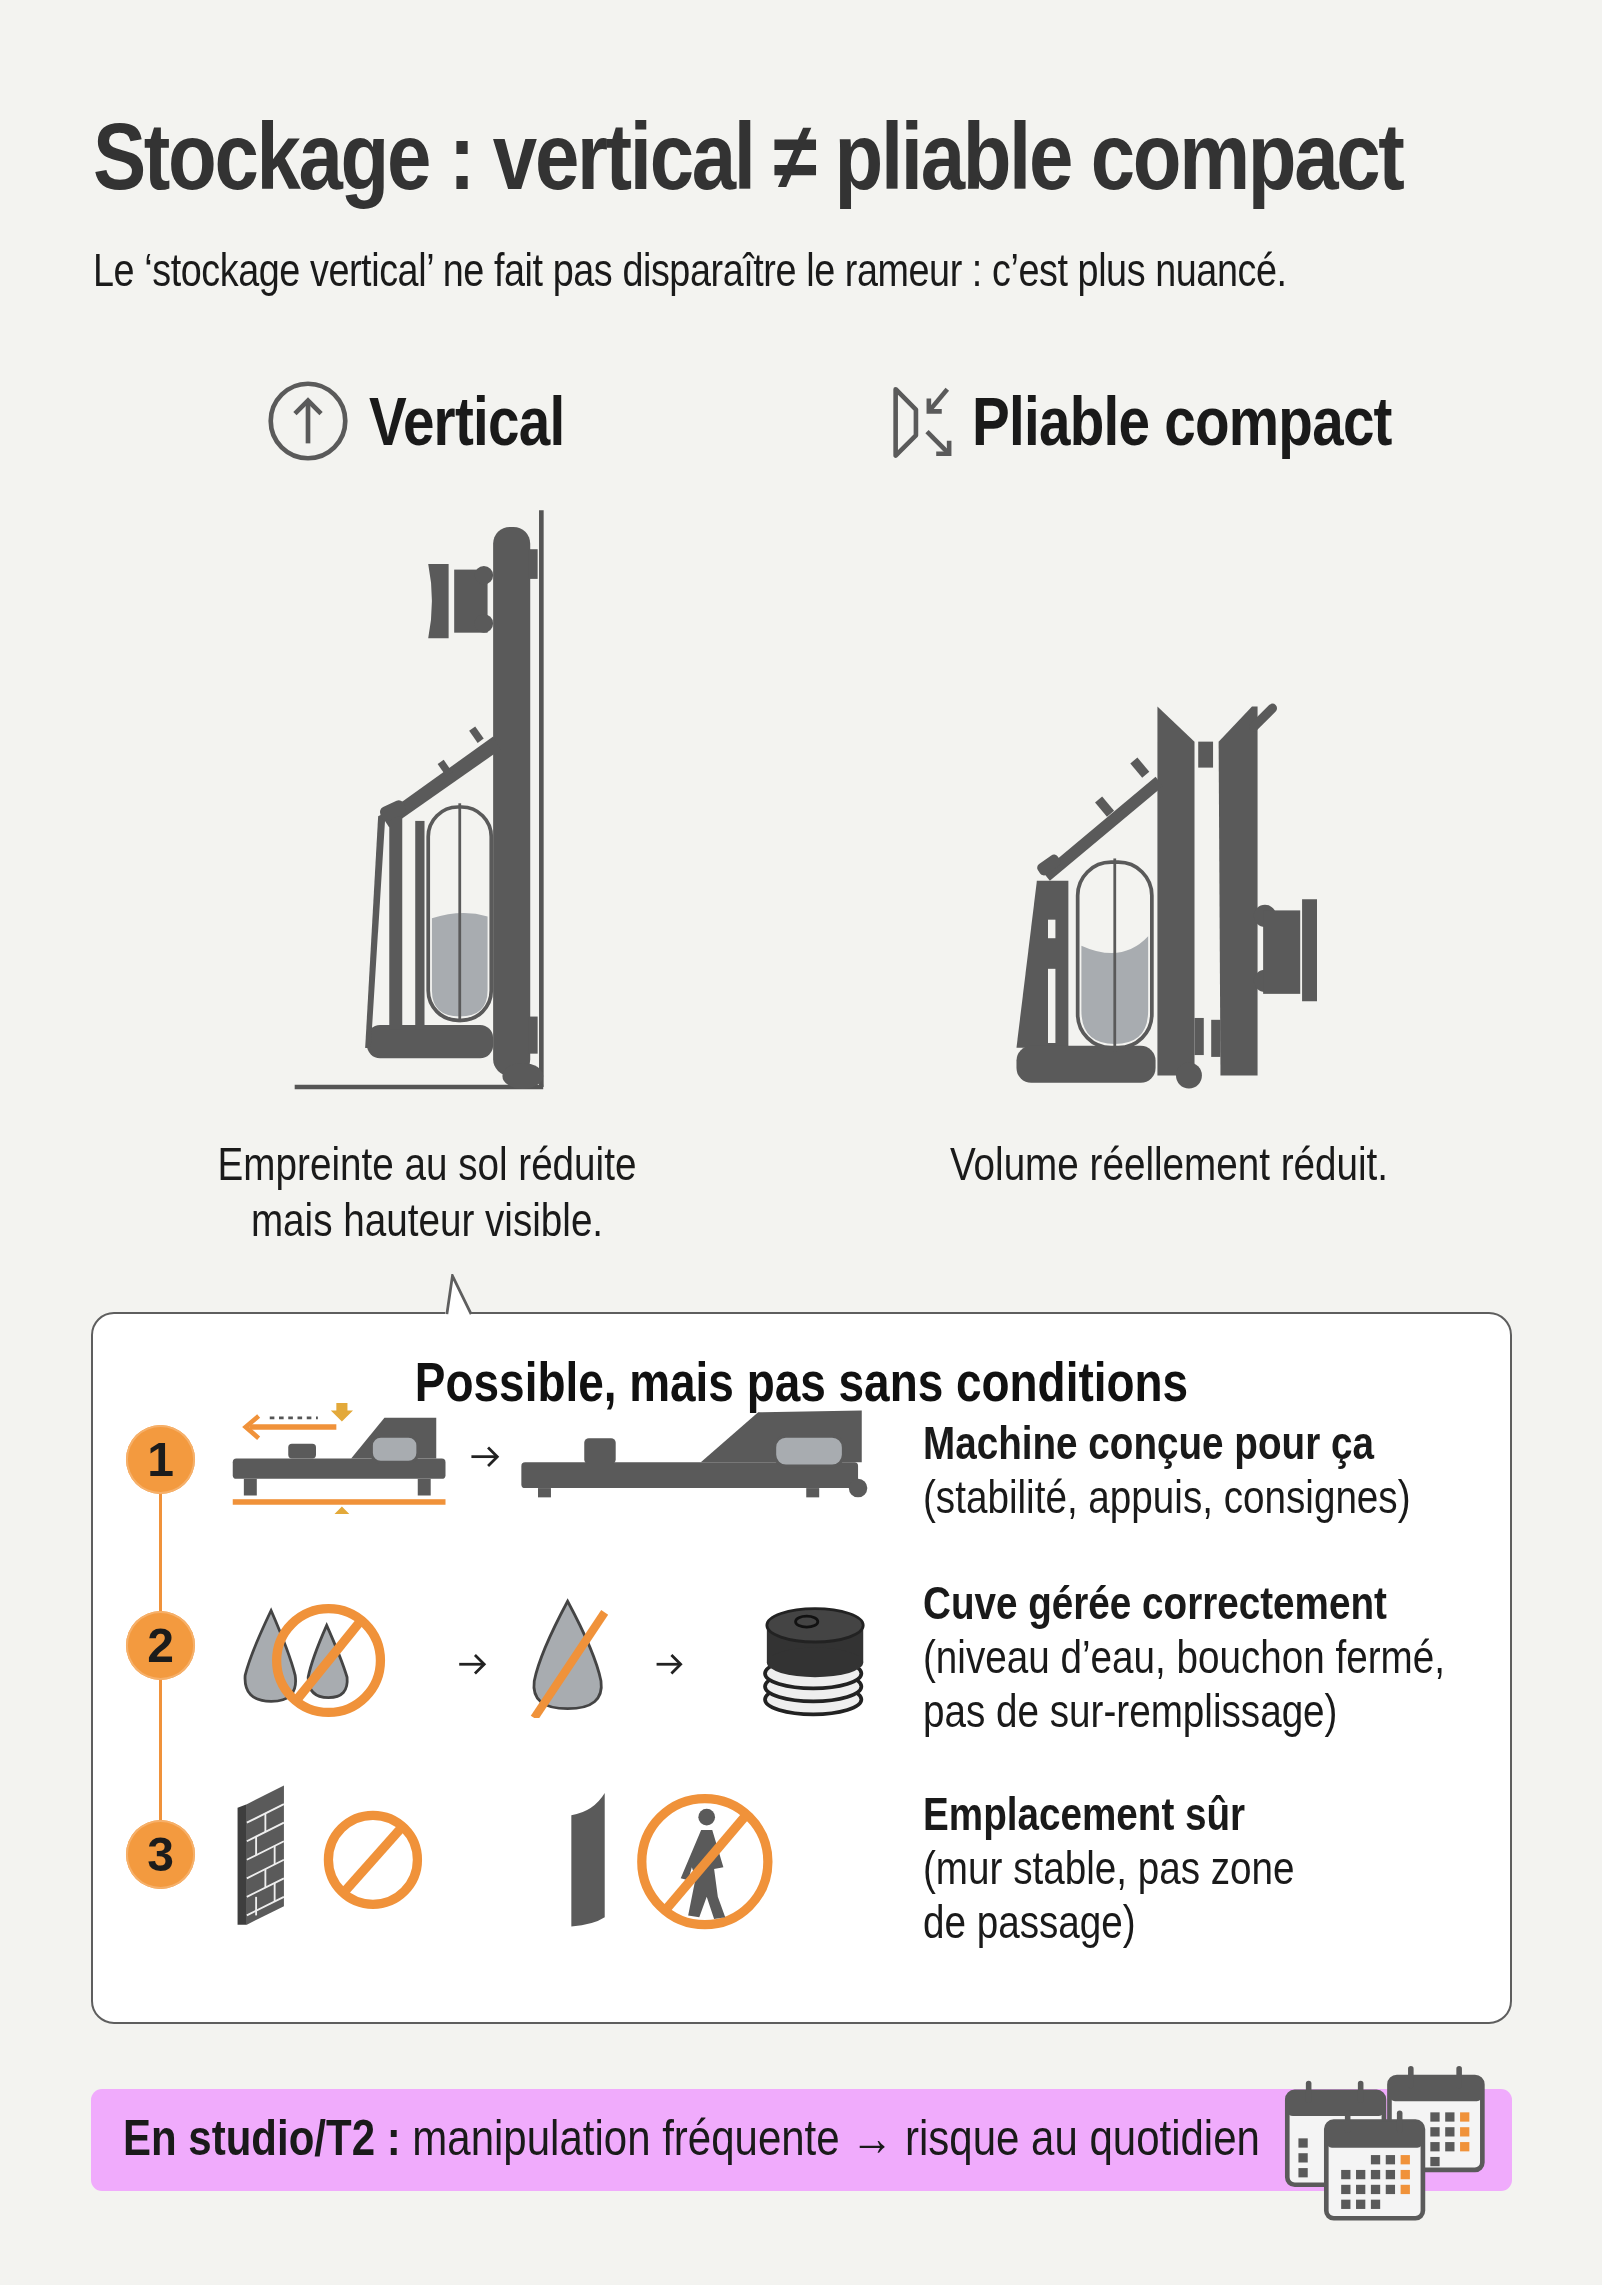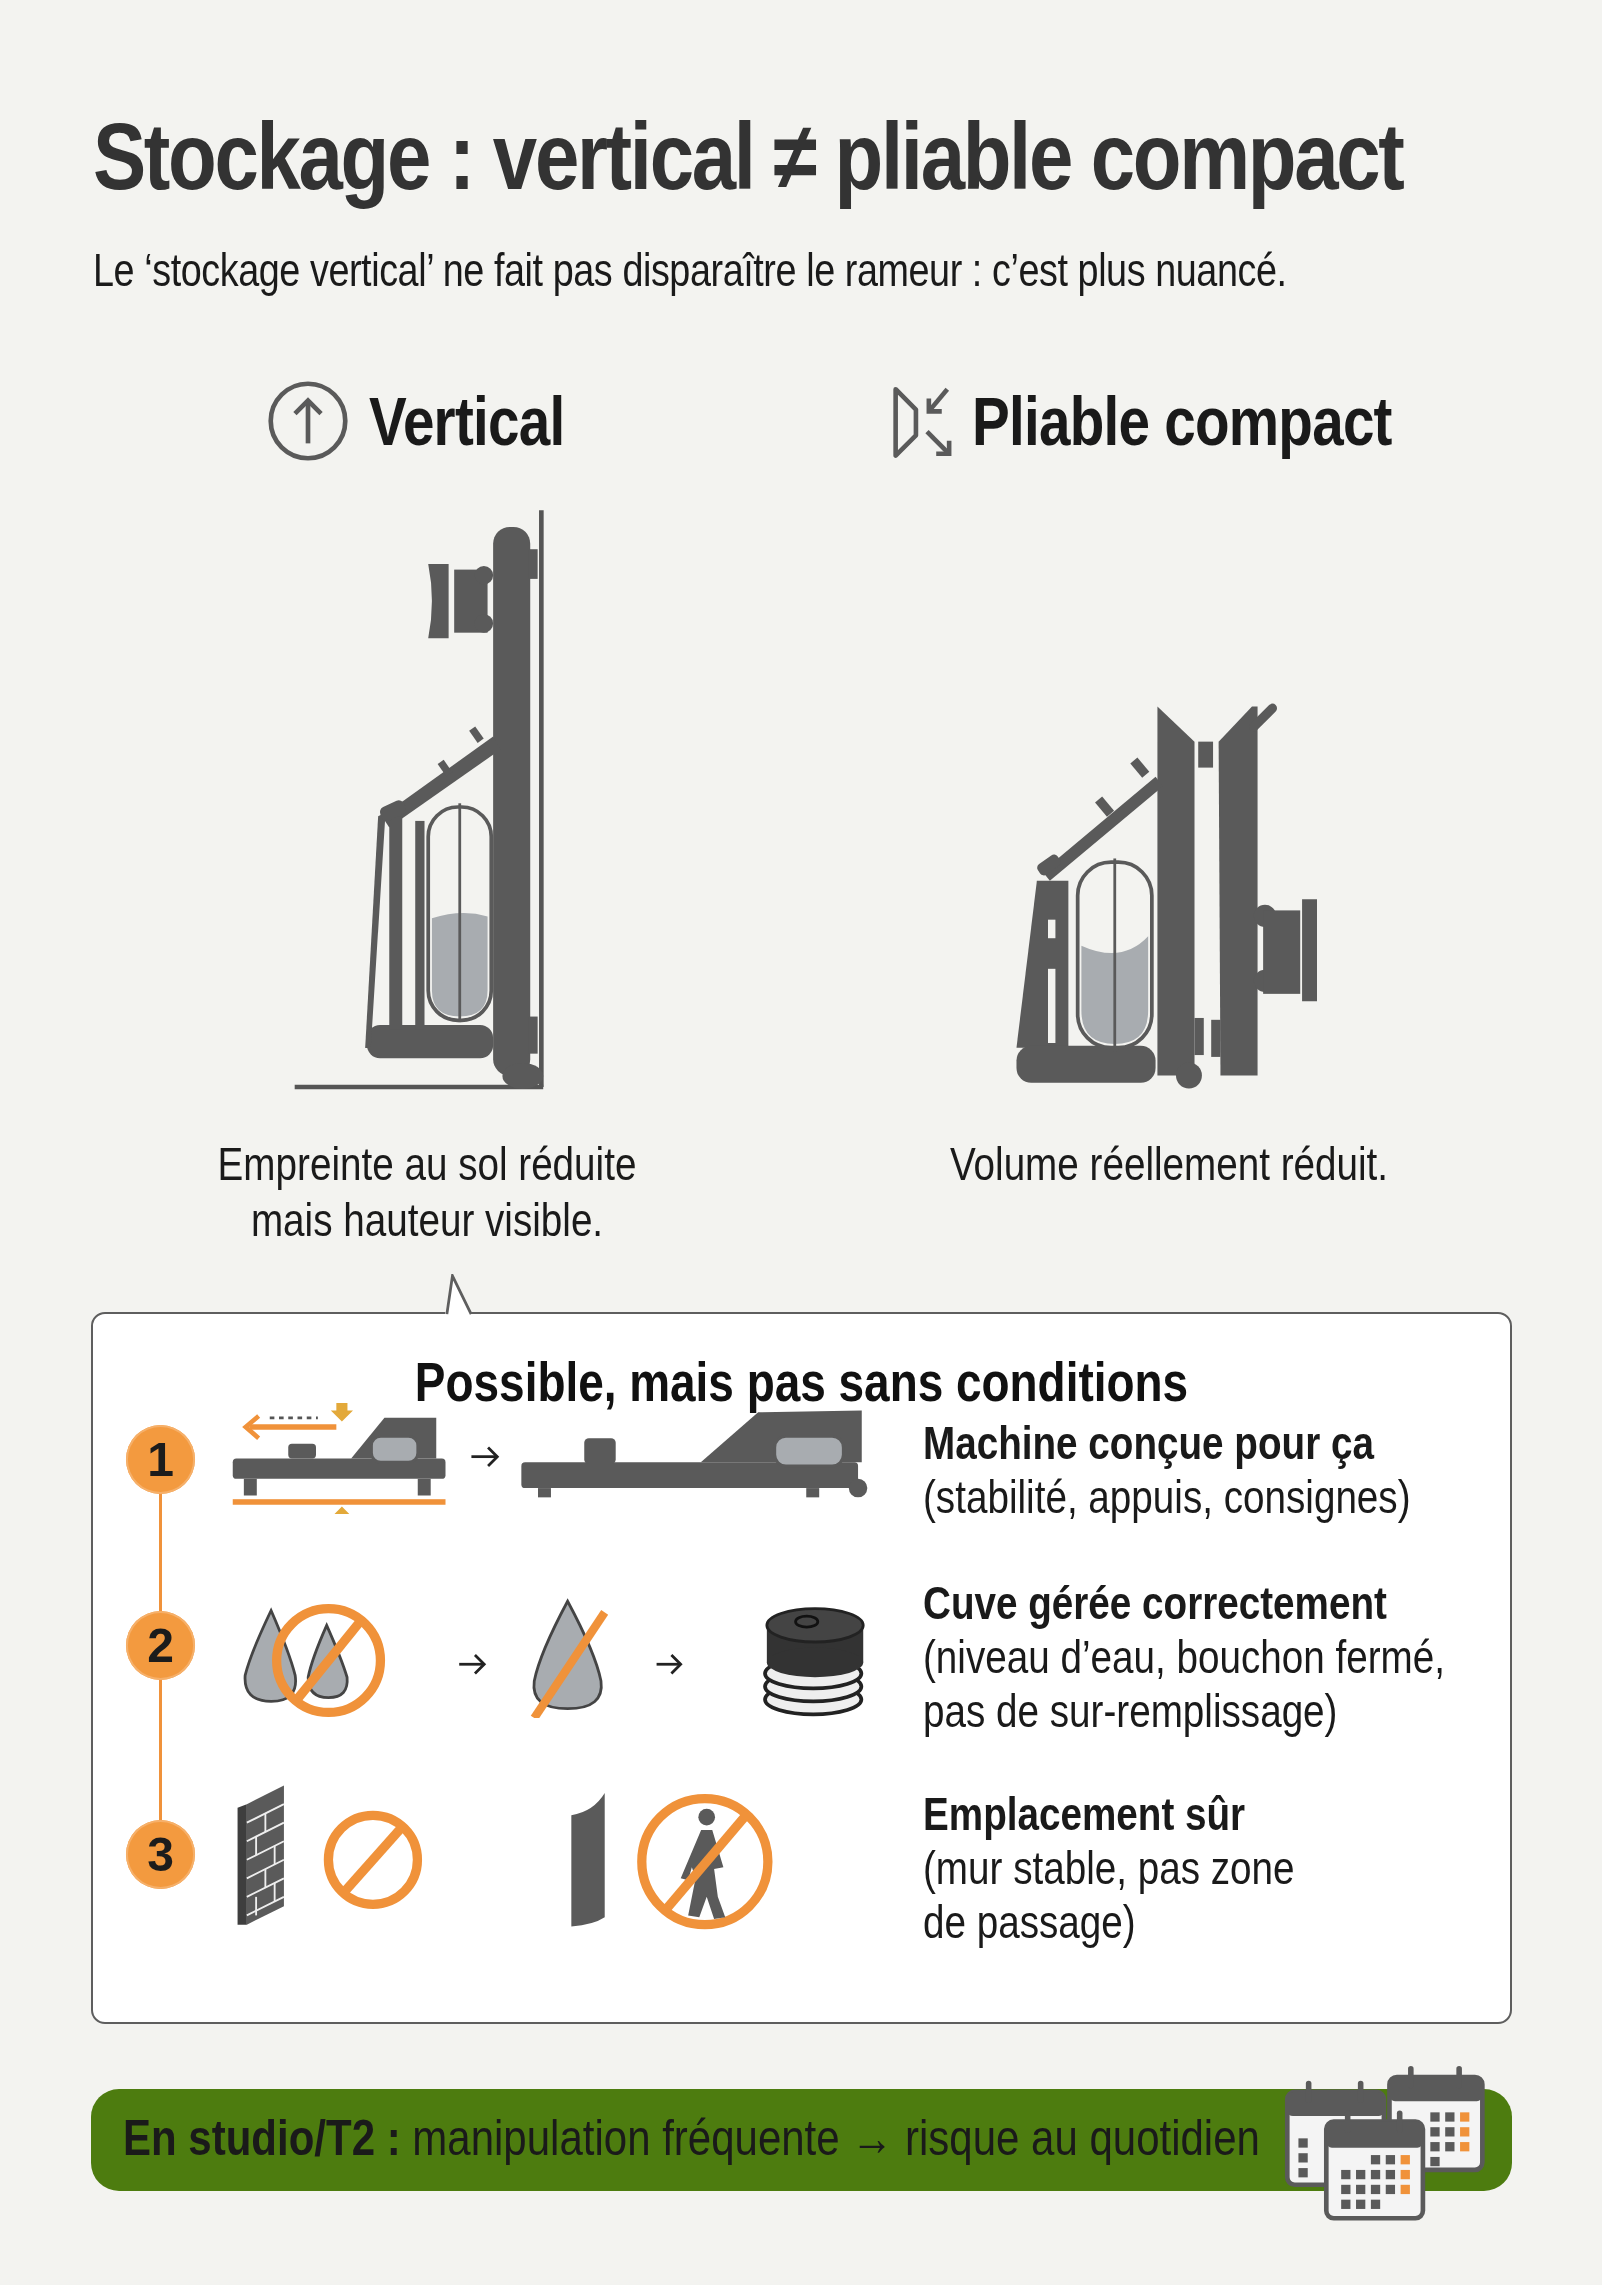--- a/index.html
+++ b/index.html
@@ -15,32 +15,32 @@
   .col-head.right { left: 890px; gap: 8px; }
 
   .illus { position: absolute; }
   .illus.vertical { left: 278px; top: 501px; width: 306px; height: 612px; }
   .illus.compact { left: 983px; top: 686px; width: 334px; height: 408px; }
 
   .caption { position: absolute; font-size: 46px; color: #1a1a1a; text-align: center; line-height: 56px; transform: scaleX(0.84); white-space: nowrap; }
   .caption.left { left: 121px; top: 1136px; width: 612px; transform-origin: center top; }
   .caption.right { left: 863px; top: 1136px; width: 612px; transform-origin: center top; }
 
-  .box { position: absolute; left: 91px; top: 1312px; width: 1421px; height: 712px; background: #ffffff; border: 2.8px solid #5e5e5e; border-radius: 14px; }
+  .box { position: absolute; left: 91px; top: 1312px; width: 1421px; height: 712px; background: #ffffff; border: 2.8px solid #5e5e5e; border-radius: 23px; }
   .box-tail { position: absolute; left: 445px; top: 1274px; width: 56px; height: 42px; }
   .box-title { position: absolute; left: 0; top: 35px; width: 100%; text-align: center; font-size: 56px; font-weight: 700; color: #111; transform: scaleX(0.82); transform-origin: center top; white-space: nowrap; }
 
   .step-line { position: absolute; left: 66px; top: 139px; width: 2.8px; height: 436px; background: #f0923a; }
   .step-num { position: absolute; left: 33px; width: 69px; height: 69px; border-radius: 50%; background: #f39a3f; box-shadow: 0 0 0 1.9px #f6b06a inset; display: flex; align-items: center; justify-content: center; font-size: 48px; font-weight: 700; color: #1c1c1c; }
   .step-icons { position: absolute; left: 139px; }
   .step-text { position: absolute; left: 830px; font-size: 46px; line-height: 54px; color: #1a1a1a; transform: scaleX(0.84); transform-origin: left top; white-space: nowrap; }
   .step-text .h { font-weight: 700; display: block; }
   .step-text .d { display: block; }
 
-  .footer-bar { position: absolute; left: 91px; top: 2089px; width: 1421px; height: 102px; background: #4d7c0f; border-radius: 28px; }
+  .footer-bar { position: absolute; left: 91px; top: 2089px; width: 1421px; height: 102px; background: #f0abfc; border-radius: 11px; }
   .footer-text { position: absolute; left: 32px; top: 20.4px; font-size: 50px; color: #1a1a1a; transform: scaleX(0.84); transform-origin: left top; white-space: nowrap; }
   .footer-text b { font-weight: 700; }
   .calendar { position: absolute; left: 1278px; top: 2064px; width: 209px; height: 158px; }
 </style>
 </head>
 <body>
 
 <div class="title">Stockage : vertical ≠ pliable compact</div>
 <div class="subtitle">Le ‘stockage vertical’ ne fait pas disparaître le rameur : c’est plus nuancé.</div>
 

